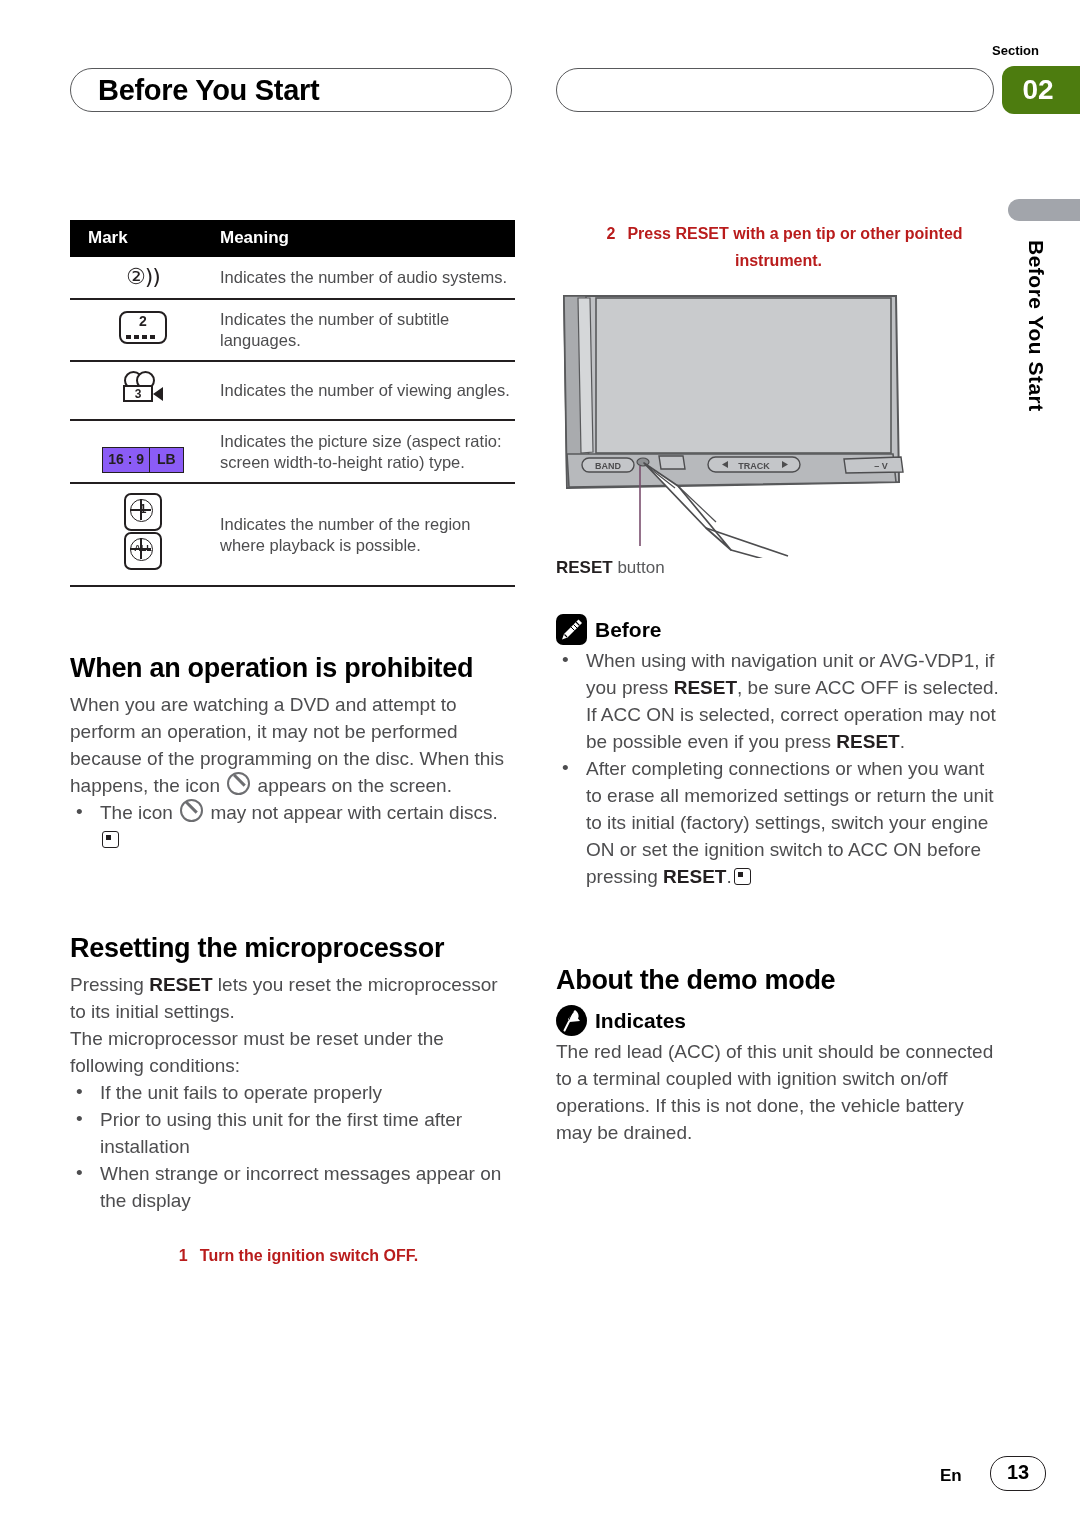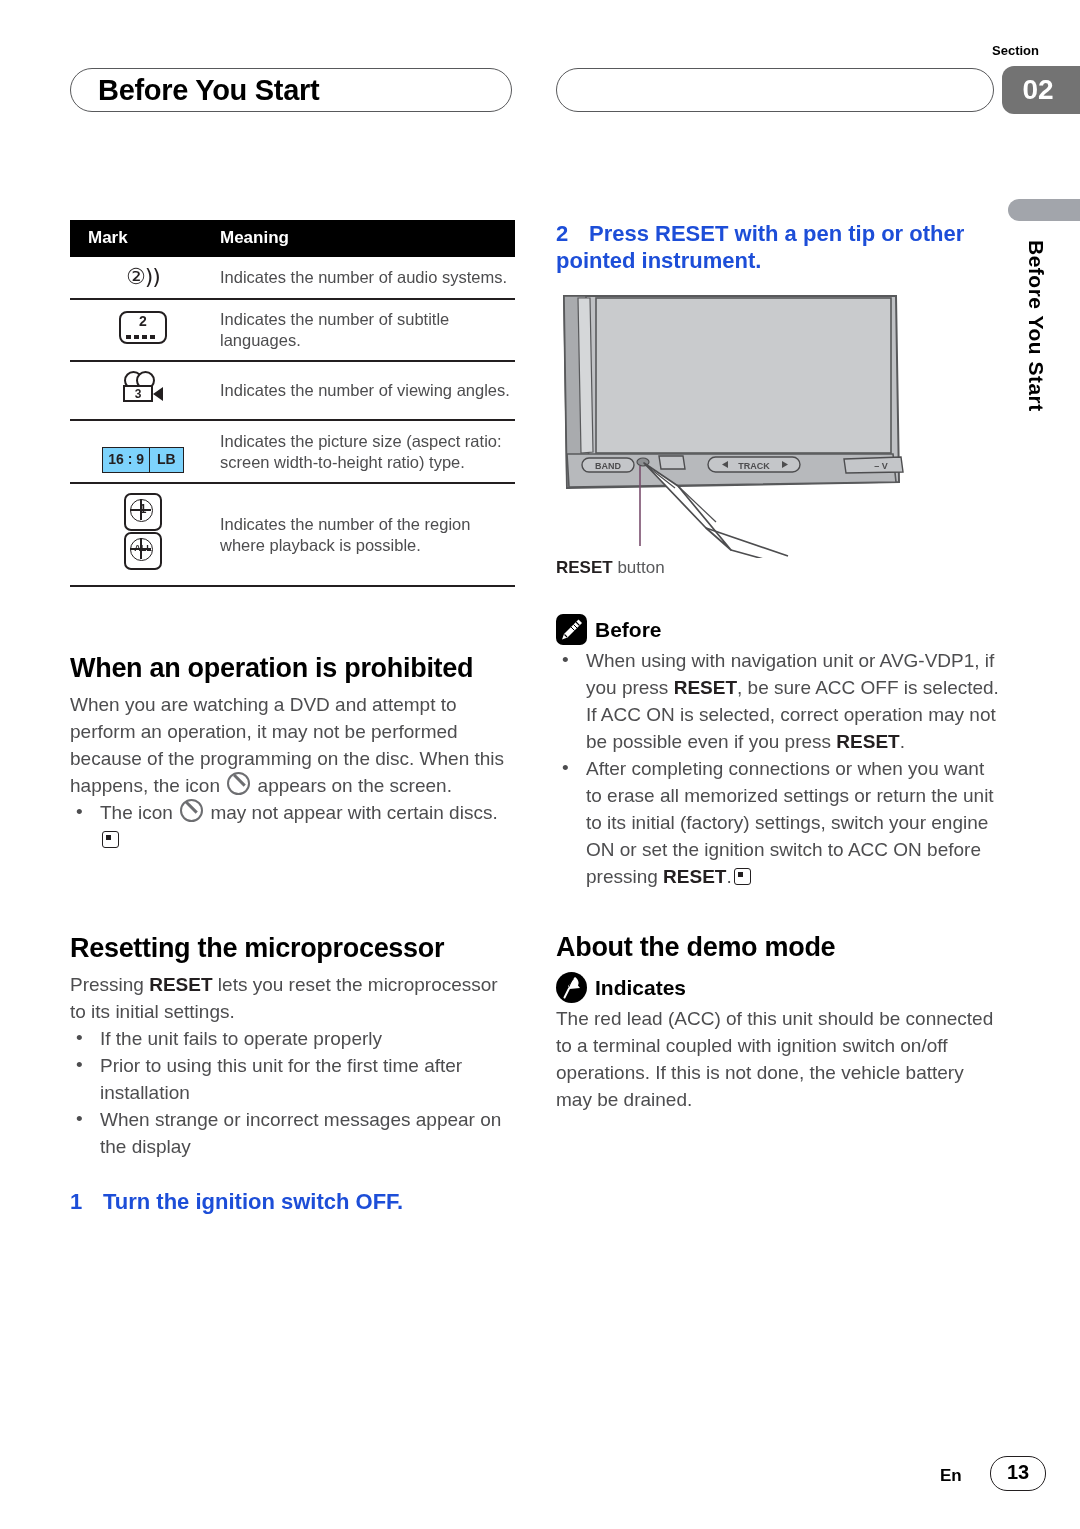--- a/index.html
+++ b/index.html
@@ -51,21 +51,21 @@
     font-weight: bold;
     color: #000;
     letter-spacing: 0px;
   }
   #section-badge {
     position: absolute;
     left: 1002px;
     top: 66px;
     width: 78px;
     height: 48px;
-    background: #737373;
+    background: #4d7c0f;
     border-radius: 12px 0 0 12px;
     color: #fff;
     font-size: 28px;
     font-weight: bold;
     line-height: 48px;
     text-align: center;
     padding-right: 6px;
     box-sizing: border-box;
   }
 
@@ -182,21 +182,21 @@
     position: absolute; left: 34px; top: 16px;
     width: 0; height: 0;
     border-top: 7px solid transparent;
     border-bottom: 7px solid transparent;
     border-right: 10px solid #231f20;
   }
   .mk-ratio {
     display: inline-flex; align-items: stretch;
     border: 1.6px solid #231f20;
     height: 24px;
-    background: #7dd3fc;
+    background: #8b5cf6;
     margin-top: 17px;
   }
   .mk-ratio .a {
     padding: 0 5px; font-size: 14px; font-weight: bold; color: #231f20;
     line-height: 22px; border-right: 1.6px solid #231f20;
   }
   .mk-ratio .b {
     padding: 0 7px; font-size: 14px; font-weight: bold; color: #231f20;
     line-height: 22px;
   }
@@ -254,24 +254,25 @@
   }
   ul.body li::before {
     content: "\2022";
     position: absolute;
     left: 6px; top: -1px;
     font-size: 19px;
     color: #4d4d4f;
   }
   .bold { font-weight: bold; color: #231f20; }
   .step {
-    font-size: 22px;
-    font-weight: bold;
-    color: #1d4ed8;
+    font-size: 16px;
+    font-weight: bold;
+    color: #b91c1c;
     line-height: 27px;
+    text-align: center;
   }
   .step .num { display: inline-block; width: 33px; }
   .step-body { display: inline; }
 
   
   .ico-proh {
     display: inline-block;
     width: 19px; height: 19px;
     border: 2.6px solid #6d6e71;
     border-radius: 50%;
@@ -463,20 +464,21 @@
       <span>may not appear with certain discs.</span><span class="ico-end"></span>
     </li>
   </ul>
 
   <h2 class="sect" style="margin-top:78px;">Resetting the microprocessor</h2>
   <p class="body">
     <span>Pressing</span>
     <span class="bold">RESET</span>
     <span>lets you reset the microprocessor to its initial settings.</span>
   </p>
+  <p class="body">The microprocessor must be reset under the following conditions:</p>
   <ul class="body">
     <li>If the unit fails to operate properly</li>
     <li>Prior to using this unit for the first time after installation</li>
     <li>When strange or incorrect messages appear on the display</li>
   </ul>
   <p class="step" style="margin-top:28px;">
     <span class="num">1</span><span class="step-body">Turn the ignition switch OFF.</span>
   </p>
 </div>
 
@@ -540,21 +542,21 @@
   </div>
   <ul class="body">
     <li>
       <span>When using with navigation unit or AVG-VDP1, if you press </span><span class="bold">RESET</span><span>, be sure ACC OFF is selected. If ACC ON is selected, correct operation may not be possible even if you press </span><span class="bold">RESET</span><span>.</span>
     </li>
     <li>
       <span>After completing connections or when you want to erase all memorized settings or return the unit to its initial (factory) settings, switch your engine ON or set the ignition switch to ACC ON before pressing </span><span class="bold">RESET</span><span>.</span><span class="ico-end"></span>
     </li>
   </ul>
 
-  <h2 class="sect" style="margin-top:40px;">About the demo mode</h2>
+  <h2 class="sect" style="margin-top:73px;">About the demo mode</h2>
   <div class="badge-row" style="margin-top:8px;">
     <div class="icon-important">
       <svg width="31" height="31" viewBox="0 0 31 31">
         <path d="M19 5 C22 7 23.5 10.5 22 13.5 L24 16 L13.5 17 L12 14 C14.5 11.5 16 7.5 19 5 Z" fill="#ffffff"></path>
         <path d="M13 16.5 L8.5 25.5" stroke="#ffffff" stroke-width="2" fill="none" stroke-linecap="round"></path>
         <path d="M17.5 6.5 C14.5 9 14 12.5 13 14.5" stroke="#000" stroke-width="1.1" fill="none"></path>
       </svg>
     </div>
     <span class="lbl">Indicates</span>
   </div>

